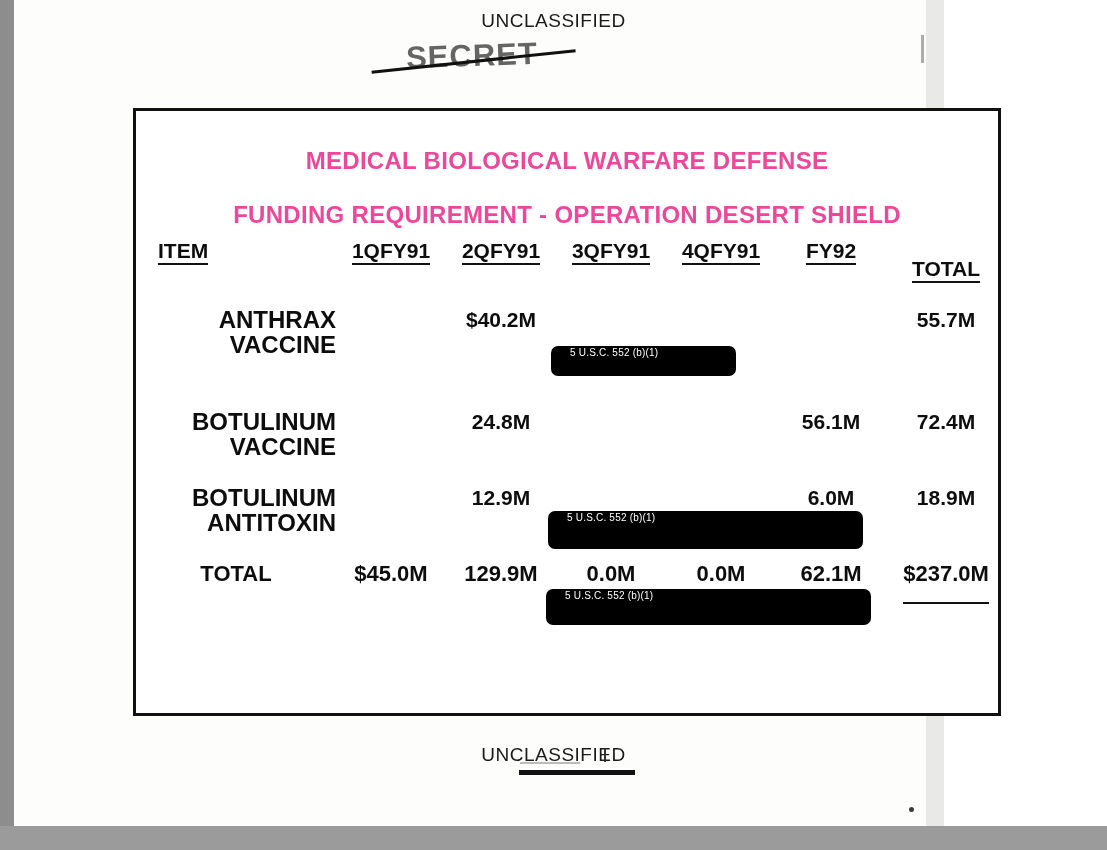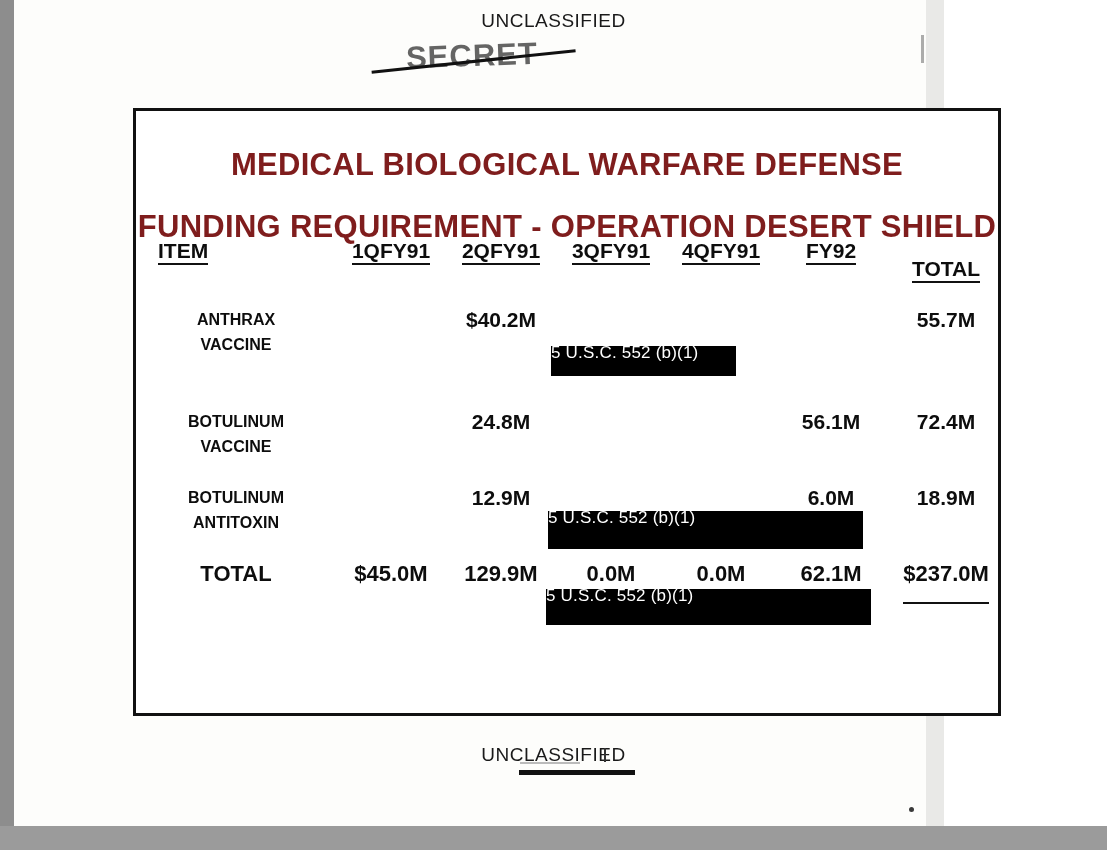--- a/index.html
+++ b/index.html
@@ -105,22 +105,22 @@
     width: 868px;
     height: 608px;
     border: 3px solid #111;
     background: #ffffff;
     box-sizing: border-box;
   }
 
   .title-line {
     text-align: center;
     font-weight: bold;
-    color: #7f1d1d;
-    font-size: 31px;
+    color: #ec4899;
+    font-size: 24px;
     letter-spacing: .3px;
     font-family: "Liberation Sans", sans-serif;
   }
   #title1 { margin-top: 36px; }
   #title2 { margin-top: 26px; }
 
   
   #table {
     position: absolute;
     left: 0; top: 128px;
@@ -150,23 +150,23 @@
     white-space: nowrap;
   }
   .hdr span {
     border-bottom: 2px solid #111;
     padding-bottom: 1px;
   }
   .hdr.item-hdr { text-align: left; padding-left: 22px; }
   .hdr.total-hdr { padding-top: 18px; }
 
   .row-label {
-    font-size: 16px;
+    font-size: 24px;
     line-height: 25px;
-    text-align: center;
+    text-align: right;
     padding-left: 8px;
     white-space: pre-line;
   }
   .cell {
     font-size: 21px;
     line-height: 25px;
     text-align: center;
     white-space: pre-line;
   }
   .cell.total-cell { text-align: center; }
@@ -181,26 +181,27 @@
     border-bottom: 2px solid #111;
     padding-bottom: 16px;
   }
 
   
   .redaction {
     position: absolute;
     background: #000;
     color: #fff;
     font-family: "Liberation Sans", sans-serif;
-    font-size: 17px;
+    font-size: 10px;
     font-weight: normal;
     letter-spacing: .2px;
-    padding-left: 0;
+    padding-left: 19px;
     box-sizing: border-box;
     line-height: 13px;
+    border-radius: 7px;
   }
 
   
   #bottom-marking {
     position: absolute;
     left: 0;
     top: 744px;
     width: 1107px;
     text-align: center;
     font-size: 19px;

